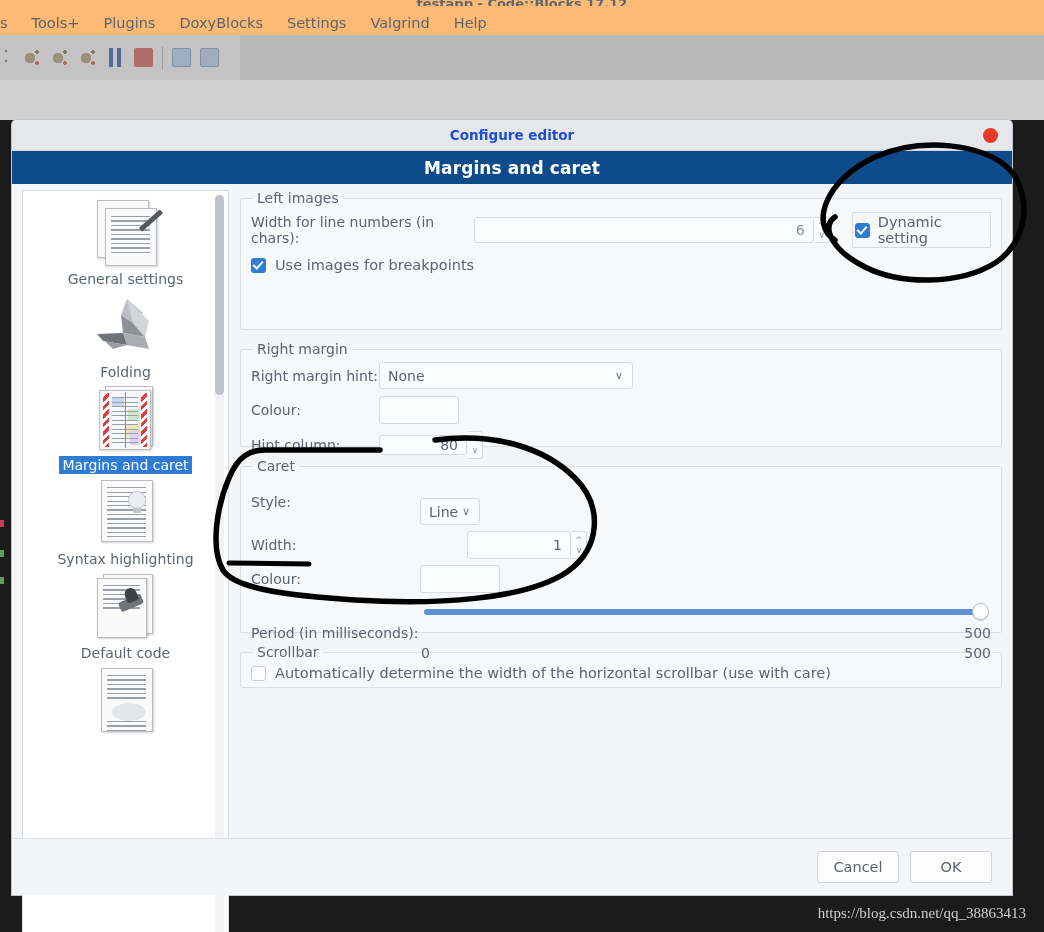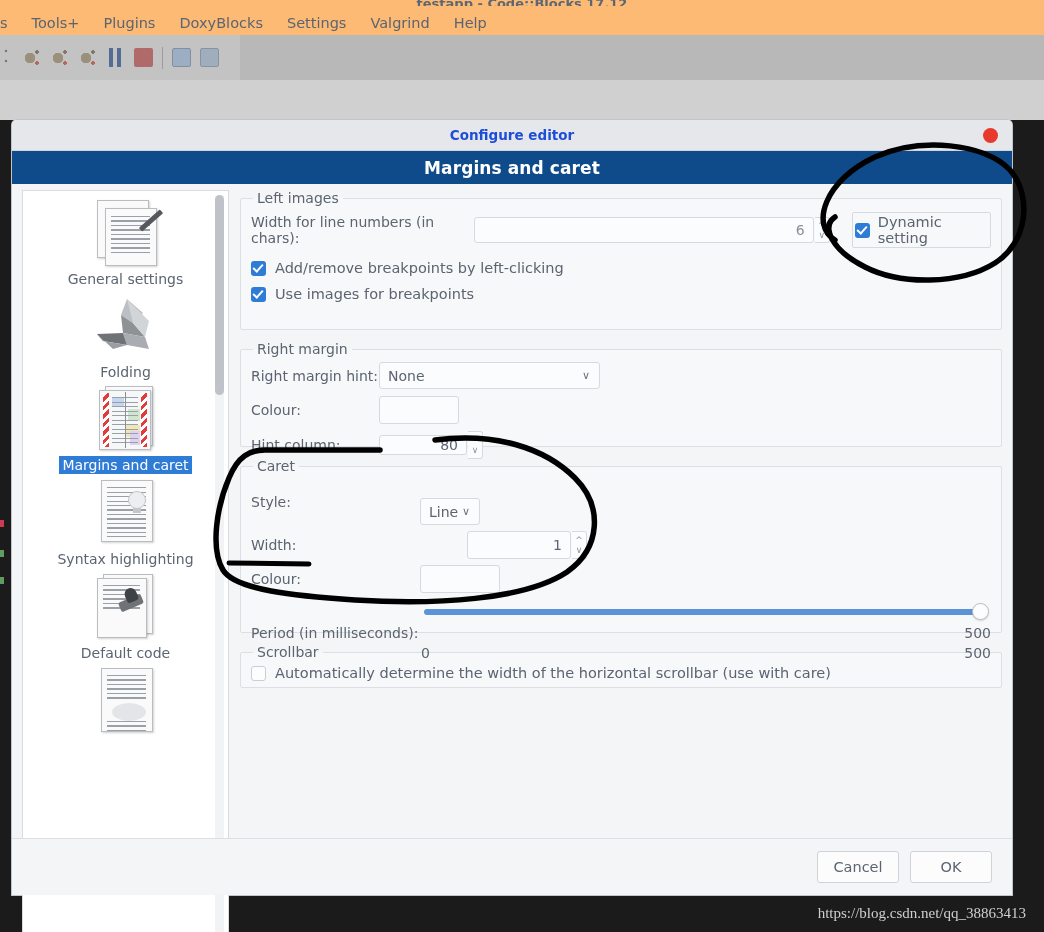--- a/index.html
+++ b/index.html
@@ -381,36 +381,32 @@
                 <span>^</span>
                 <span>∨</span>
               </div>
             </div>
             <div style="display:flex;align-items:center;gap:8px;margin-left:22px;border:1px solid #d6dae0;padding:1px 5px 1px 2px;border-radius:2px;">
               <span class="cbx"></span>
               <span class="cb-text">Dynamic setting</span>
             </div>
           </div>
 
-          <div class="cb-row" style="margin-top:12px;">
-            <span class="cbx"></span>
-            <span class="cb-text">Add/remove breakpoints by left-clicking</span>
-          </div>
           <div class="cb-row" style="">
             <span class="cbx"></span>
             <span class="cb-text">Use images for breakpoints</span>
           </div>
         </fieldset>
 
         <fieldset class="grp" style="height:106px;">
           <legend>Right margin</legend>
 
           <div class="row" style="margin-top:-2px;margin-bottom:7px;">
             <span class="lbl" style="width:128px;">Right margin hint:</span>
-            <div class="select" style="width:221px;text-align:center;">
+            <div class="select" style="width:254px;text-align:center;">
               <span>None</span>
               <span class="chev">∨</span>
             </div>
           </div>
 
           <div class="row" style="margin-bottom:7px;">
             <span class="lbl" style="width:128px;">Colour:</span>
             <div class="swatch" style="width:80px;height:28px;"></div>
           </div>
 

